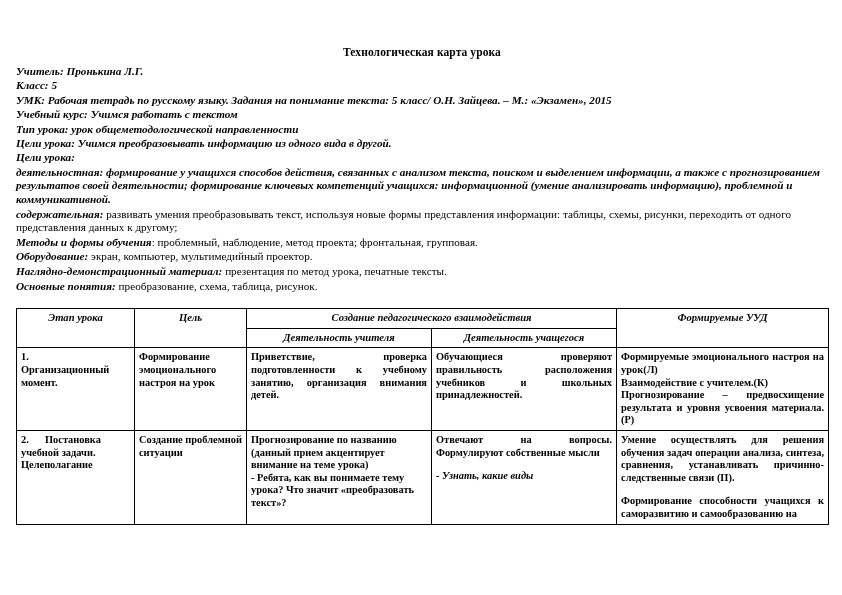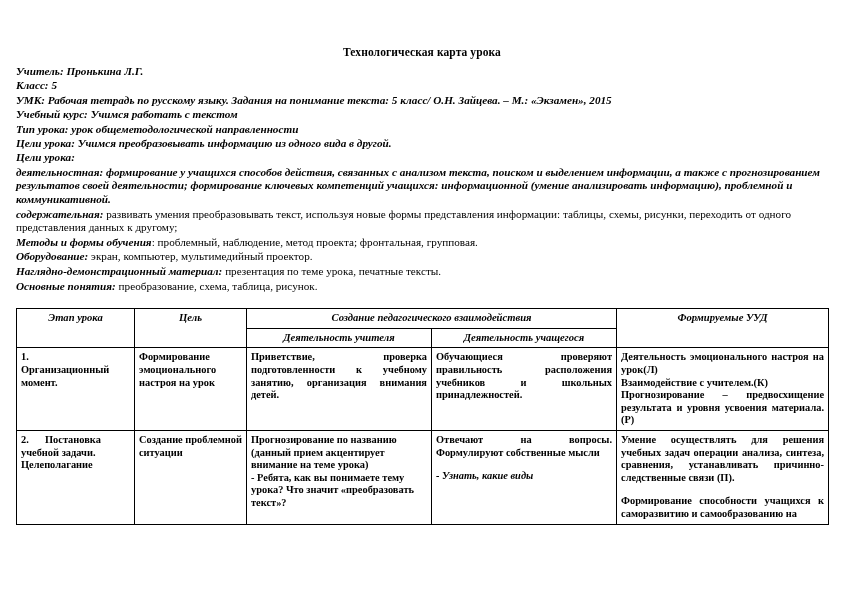--- a/index.html
+++ b/index.html
@@ -169,21 +169,21 @@
     <span>проблемный, наблюдение, метод проекта; фронтальная, групповая.</span>
   </div>
 
   <div class="para">
     <span class="lbl-i">Оборудование:</span>
     <span>экран, компьютер, мультимедийный проектор.</span>
   </div>
 
   <div class="para">
     <span class="lbl-i">Наглядно-демонстрационный материал:</span>
-    <span>презентация по теме урока, печатные тексты.</span>
+    <span>презентация по метод урока, печатные тексты.</span>
   </div>
 
   <div class="para">
     <span class="lbl-i">Основные понятия:</span>
     <span>преобразование, схема, таблица, рисунок.</span>
   </div>
 
   <div class="spacer-tbl"></div>
 
   <table class="tk">
@@ -208,41 +208,41 @@
     </thead>
     <tbody>
       <tr>
         <td class="cell-num">
           <span class="num-item"><span class="n">1.</span><span>Организационный момент.</span></span>
         </td>
         <td>Формирование эмоционального настроя на урок</td>
         <td class="cell-just">Приветствие, проверка подготовленности к учебному занятию, организация внимания детей.</td>
         <td class="cell-just">Обучающиеся проверяют правильность расположения учебников и школьных принадлежностей.</td>
         <td class="cell-just">
-          <span class="cell-line">Деятельность эмоционального настроя на урок(Л)</span>
+          <span class="cell-line">Формируемые эмоционального настроя на урок(Л)</span>
           <span class="cell-line">Взаимодействие с учителем.(К)</span>
           <span class="cell-line">Прогнозирование – предвосхищение результата и уровня усвоения материала.(Р)</span>
         </td>
       </tr>
       <tr>
         <td class="cell-num">
           <span class="num-item"><span class="n">2.</span><span>Постановка учебной задачи. Целеполагание</span></span>
         </td>
         <td>Создание проблемной ситуации</td>
         <td>
           <span class="cell-line">Прогнозирование по названию (данный прием акцентирует внимание на теме урока)</span>
           <span class="cell-line">- Ребята, как вы понимаете тему урока? Что значит «преобразовать текст»?</span>
         </td>
         <td class="cell-just">
           <span class="cell-line">Отвечают на вопросы. Формулируют собственные мысли</span>
           <span class="cell-gap"></span>
           <span class="cell-line ital">- Узнать, какие виды</span>
         </td>
         <td class="cell-just">
-          <span class="cell-line">Умение осуществлять для решения учебных задач операции анализа, синтеза, сравнения, устанавливать причинно-следственные связи  (П).</span>
+          <span class="cell-line">Умение осуществлять для решения обучения задач операции анализа, синтеза, сравнения, устанавливать причинно-следственные связи  (П).</span>
           <span class="cell-gap"></span>
           <span class="cell-line">Формирование способности учащихся к саморазвитию и самообразованию на</span>
         </td>
       </tr>
     </tbody>
   </table>
 
 </div>
 
 </body></html>

